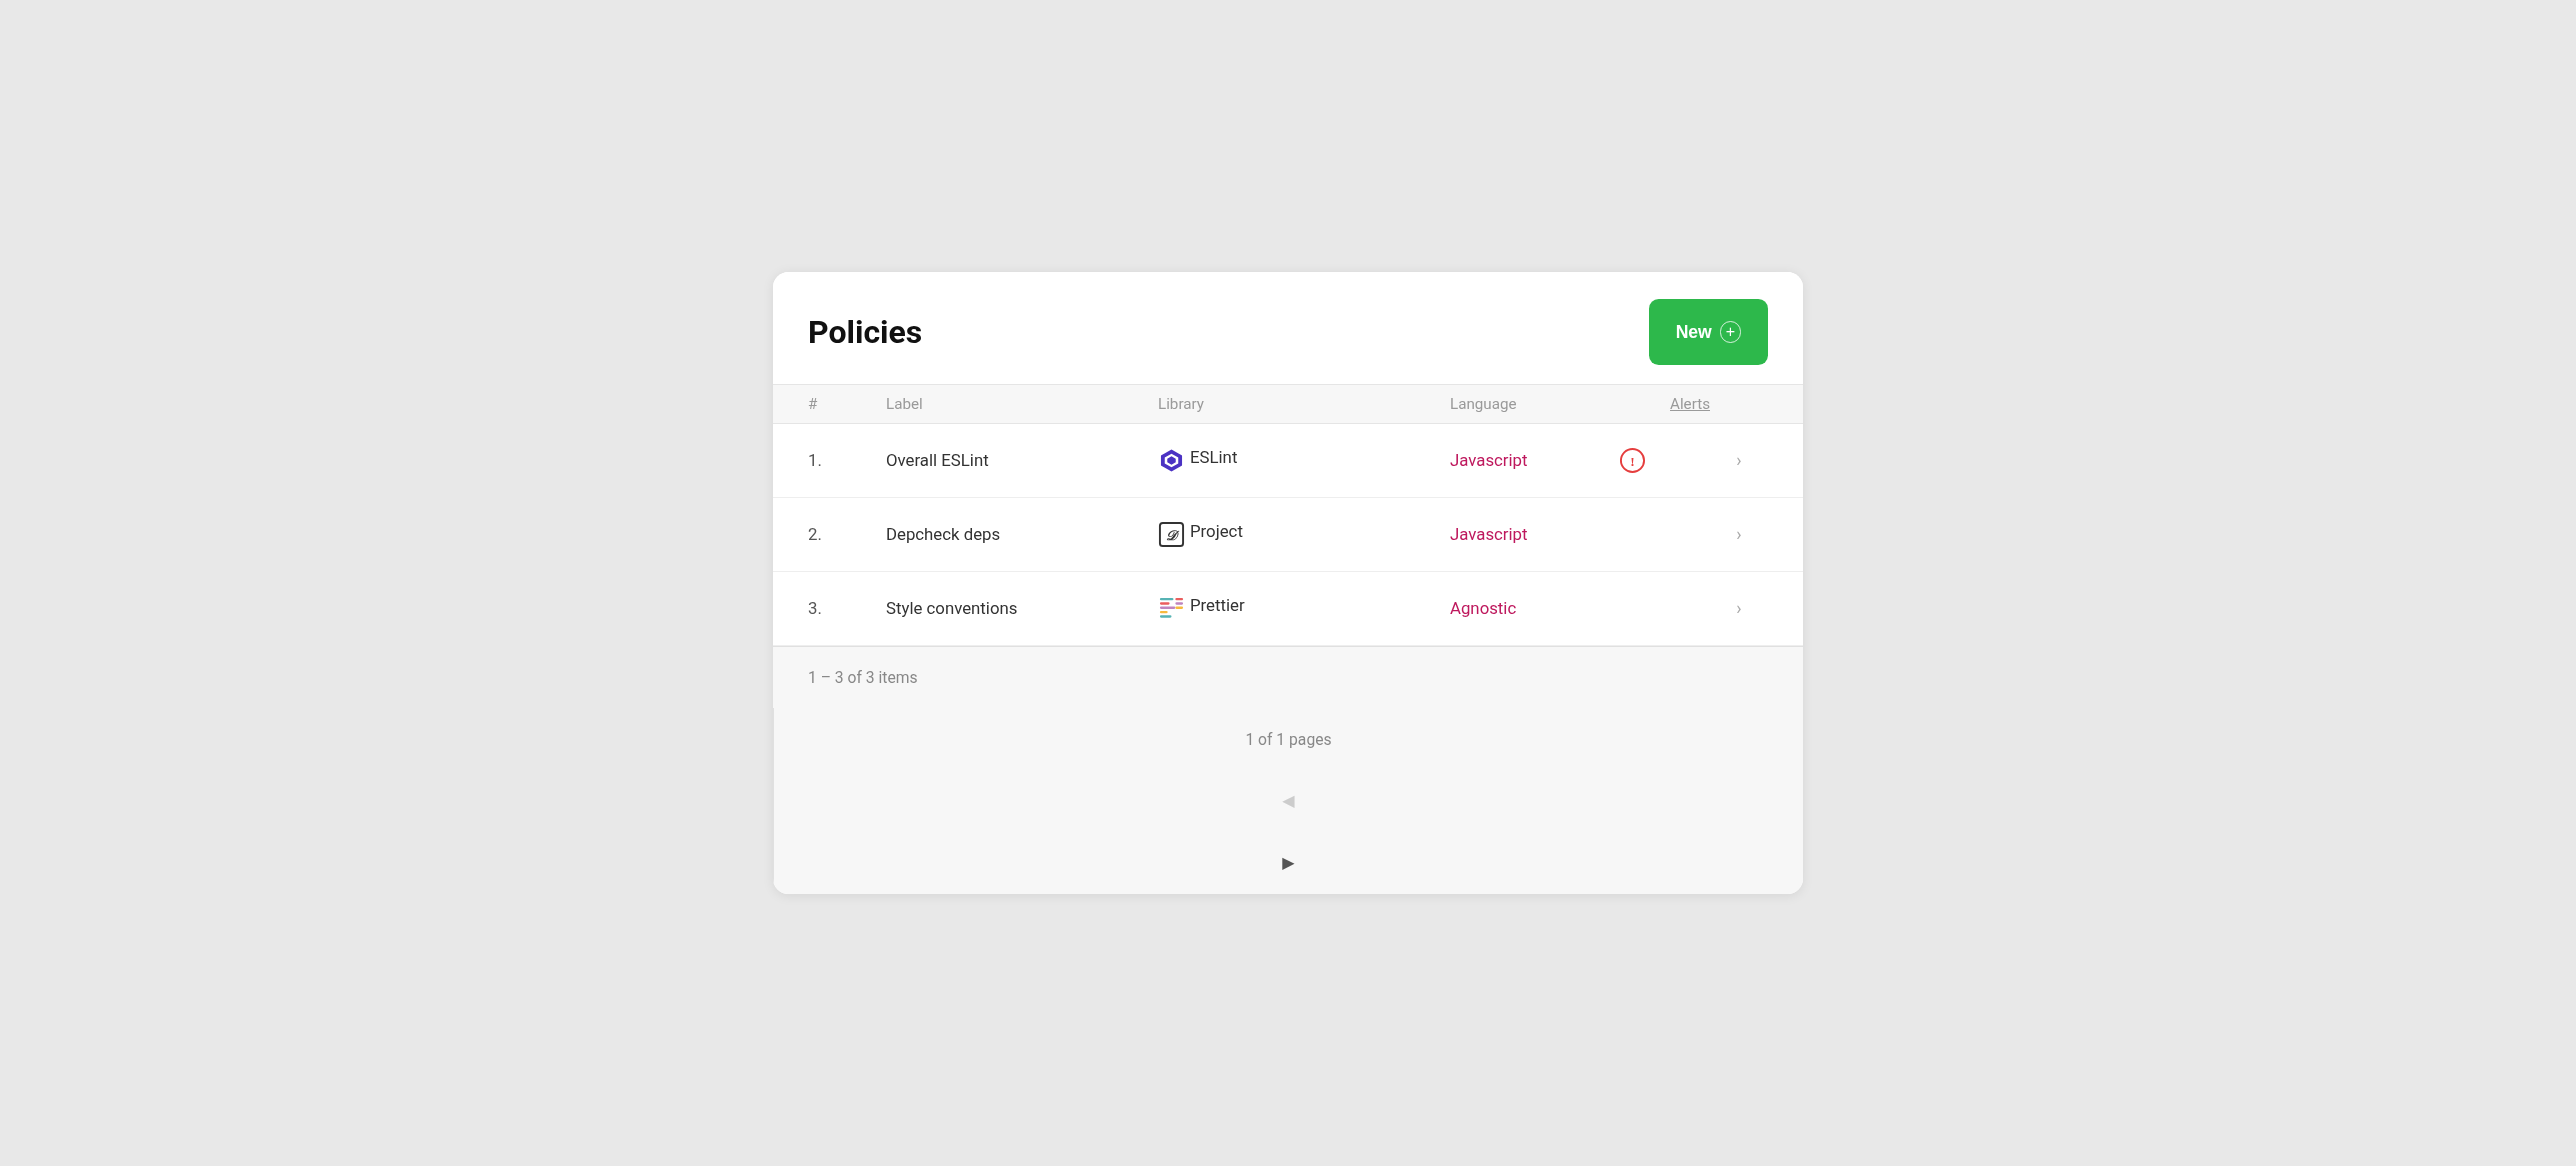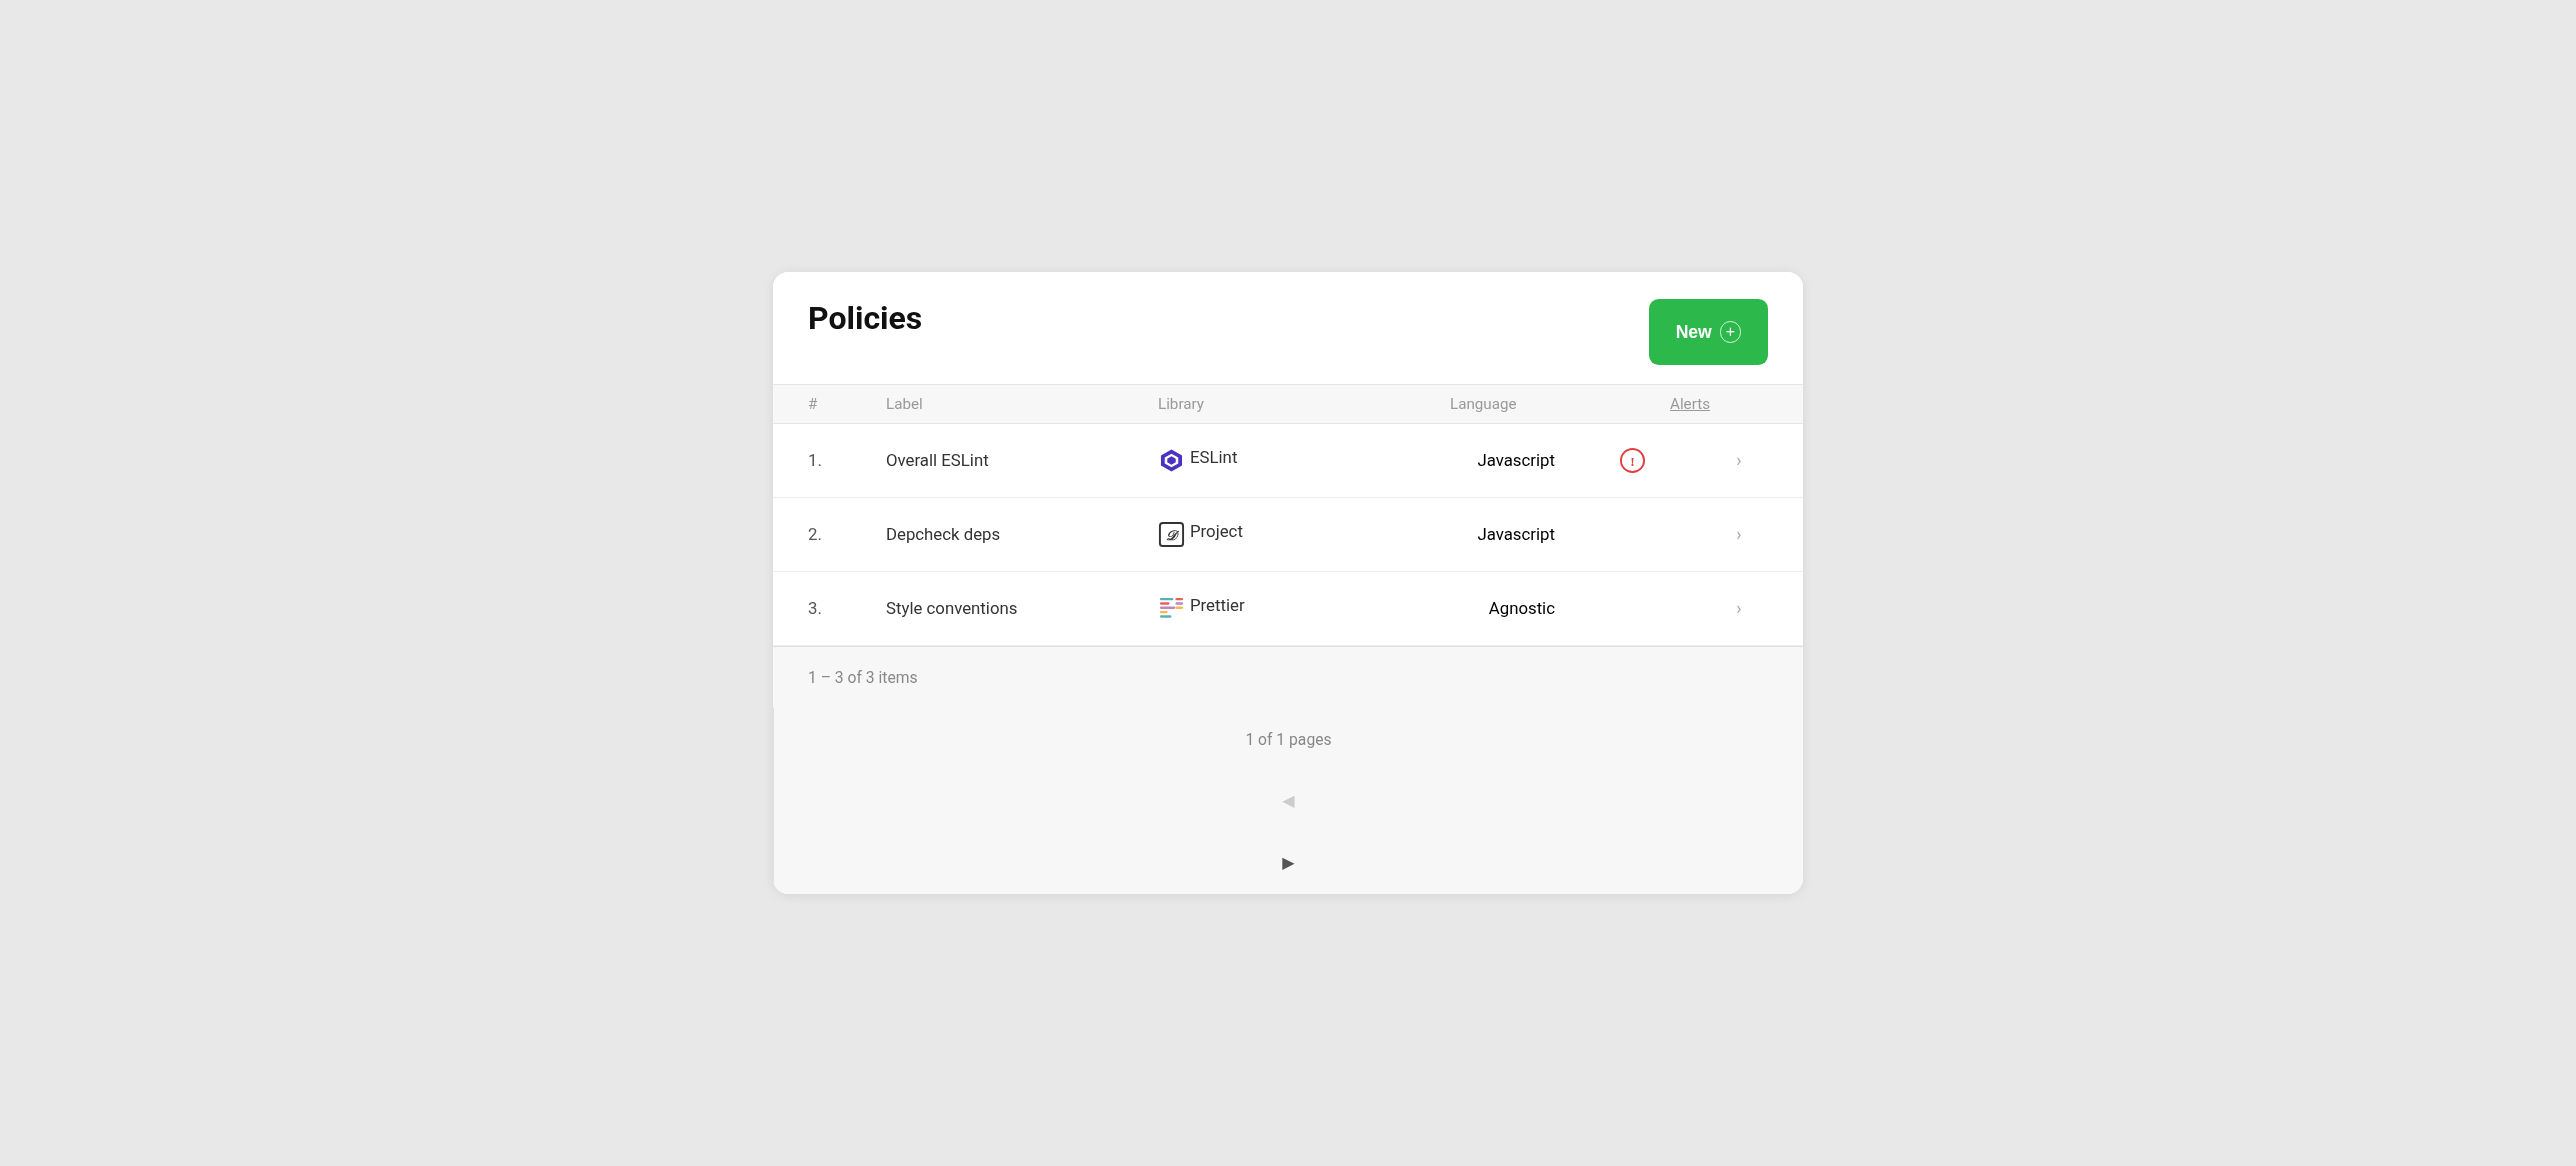--- a/index.html
+++ b/index.html
@@ -16,20 +16,21 @@
     .card {
       background: #ffffff;
       border-radius: 15.5px;
       width: 1030px;
       overflow: hidden;
       box-shadow: 0 1.9px 11.7px rgba(0,0,0,0.08);
     }
 
     .header {
       display: flex;
+      align-items: center;
       justify-content: space-between;
       padding: 27px 35px 19.4px 35px;
       background: #ffffff;
     }
 
     .page-title {
       font-size: 2rem;
       font-weight: 700;
       color: #111111;
     }
@@ -108,22 +109,21 @@
     .row-library {
       display: flex;
       align-items: flex-start;
       gap: 5px;
       font-size: 1.05rem;
       color: #333333;
     }
 
     .row-language {
       font-size: 1.05rem;
-      color: #000000;
-      text-align: right;
+      color: #be185d;
     }
 
     .row-alerts {
       display: flex;
       align-items: center;
       justify-content: center;
     }
 
     .alert-icon {
       width: 27px;

